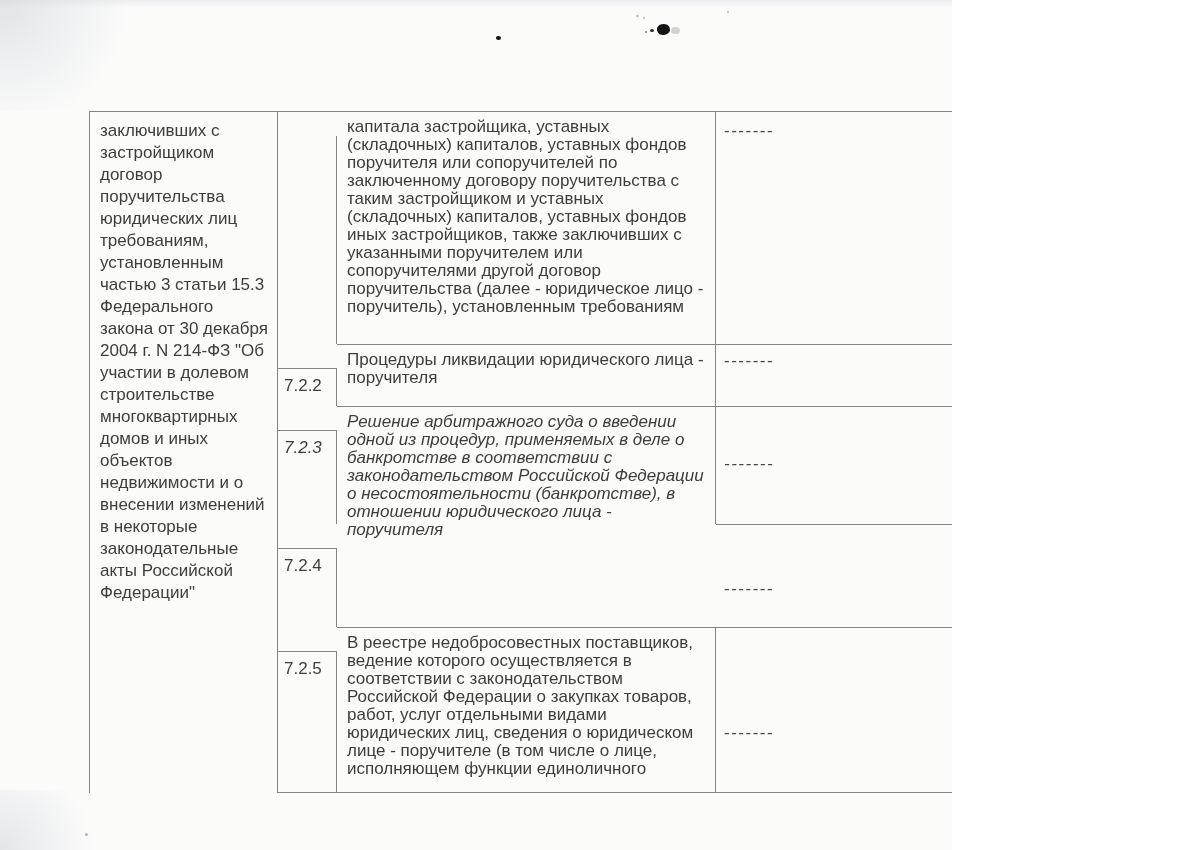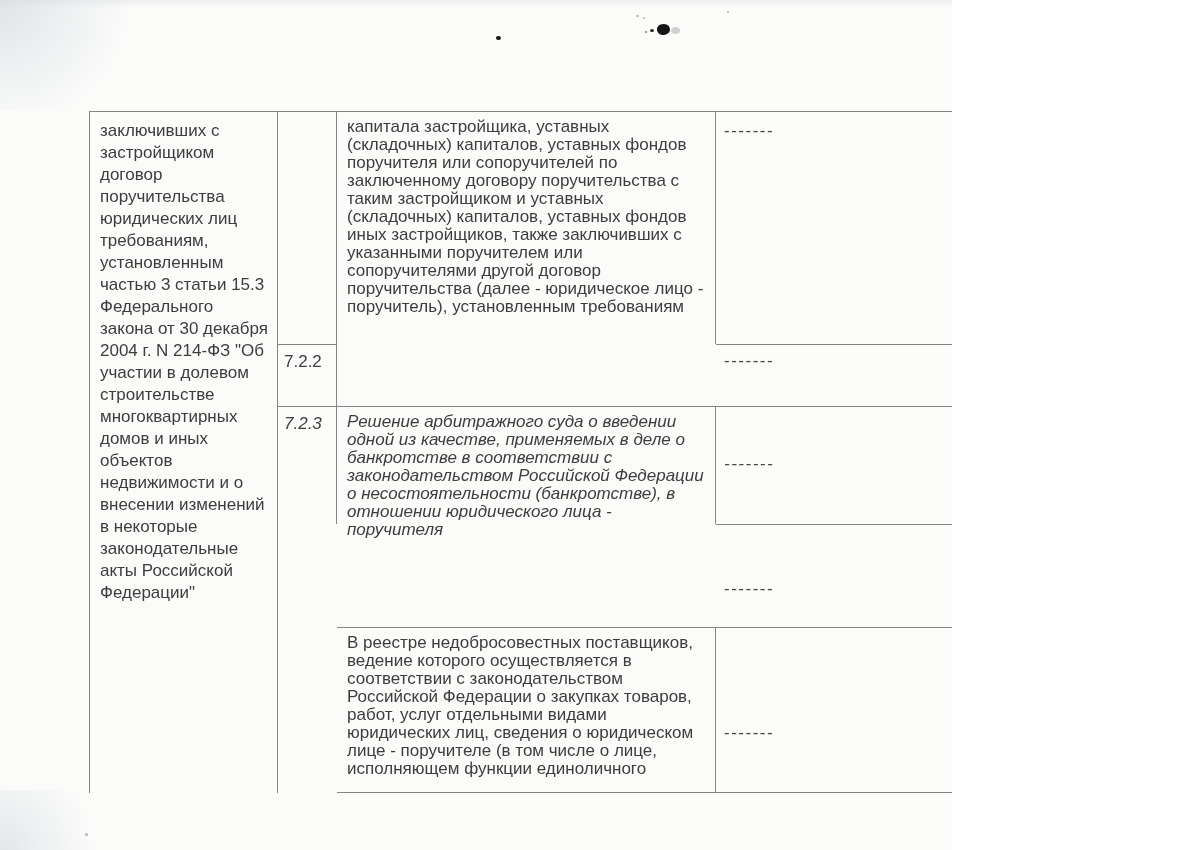--- a/index.html
+++ b/index.html
@@ -43,21 +43,21 @@
     border-bottom:none;
     background:transparent;
   }
   .cell{box-sizing:border-box;font-size:17px;}
   .leftcol{
     grid-column:1;grid-row:1/-1;
     border-right:1.5px solid #848484;
     padding:8px 9px 0 10px;
     line-height:22px;
   }
-  .num{grid-column:2;border-right:1.5px solid #848484;padding:6px 2px 0 6px;line-height:22px;}
+  .num{grid-column:2;border-right:1.5px solid #848484;padding:6px 2px 0 6px;line-height:22px;margin-top:24px;}
   .desc{grid-column:3;border-right:1.5px solid #848484;padding:6px 10px 0 10px;line-height:18px;}
   .val{grid-column:4;padding-left:8px;line-height:20px;letter-spacing:1.5px;color:#474747;}
   .r1{grid-row:1;}
   .r2{grid-row:2;}
   .r3{grid-row:3;font-style:italic;}
   .r4{grid-row:4;}
   .r5{grid-row:5;}
   .num.r2,.desc.r2,.val.r2,
   .num.r3,.desc.r3,.val.r3,
   .num.r4,.desc.r4,.val.r4,
@@ -109,25 +109,28 @@
 
     <div class="cell leftcol">
       <span>заключивших с застройщиком договор поручительства юридических лиц требованиям, установленным частью 3 статьи 15.3 Федерального закона от 30 декабря 2004 г. N 214-ФЗ "Об участии в долевом строительстве многоквартирных домов и иных объектов недвижимости и о внесении изменений в некоторые законодательные акты Российской Федерации"</span>
     </div>
 
     <div class="cell num r1"></div>
     <div class="cell desc r1">капитала застройщика, уставных (складочных) капиталов, уставных фондов поручителя или сопоручителей по заключенному договору поручительства с таким застройщиком и уставных (складочных) капиталов, уставных фондов иных застройщиков, также заключивших с указанными поручителем или сопоручителями другой договор поручительства (далее - юридическое лицо - поручитель), установленным требованиям</div>
     <div class="cell val r1">-------</div>
 
     <div class="cell num r2">7.2.2</div>
+    <div class="cell desc r2">Процедуры ликвидации юридического лица - поручителя</div>
     <div class="cell val r2">-------</div>
 
     <div class="cell num r3">7.2.3</div>
-    <div class="cell desc r3">Решение арбитражного суда о введении одной из качестве, применяемых в деле о банкротстве в соответствии с законодательством Российской Федерации о несостоятельности (банкротстве), в отношении юридического лица - поручителя</div>
+    <div class="cell desc r3">Решение арбитражного суда о введении одной из процедур, применяемых в деле о банкротстве в соответствии с законодательством Российской Федерации о несостоятельности (банкротстве), в отношении юридического лица - поручителя</div>
     <div class="cell val r3">-------</div>
 
+    <div class="cell num r4">7.2.4</div>
     <div class="cell val r4">-------</div>
 
+    <div class="cell num r5">7.2.5</div>
     <div class="cell desc r5">В реестре недобросовестных поставщиков, ведение которого осуществляется в соответствии с законодательством Российской Федерации о закупках товаров, работ, услуг отдельными видами юридических лиц, сведения о юридическом лице - поручителе (в том числе о лице, исполняющем функции единоличного</div>
     <div class="cell val r5">-------</div>
 
   </div>
 </div>
 
 </body></html>

